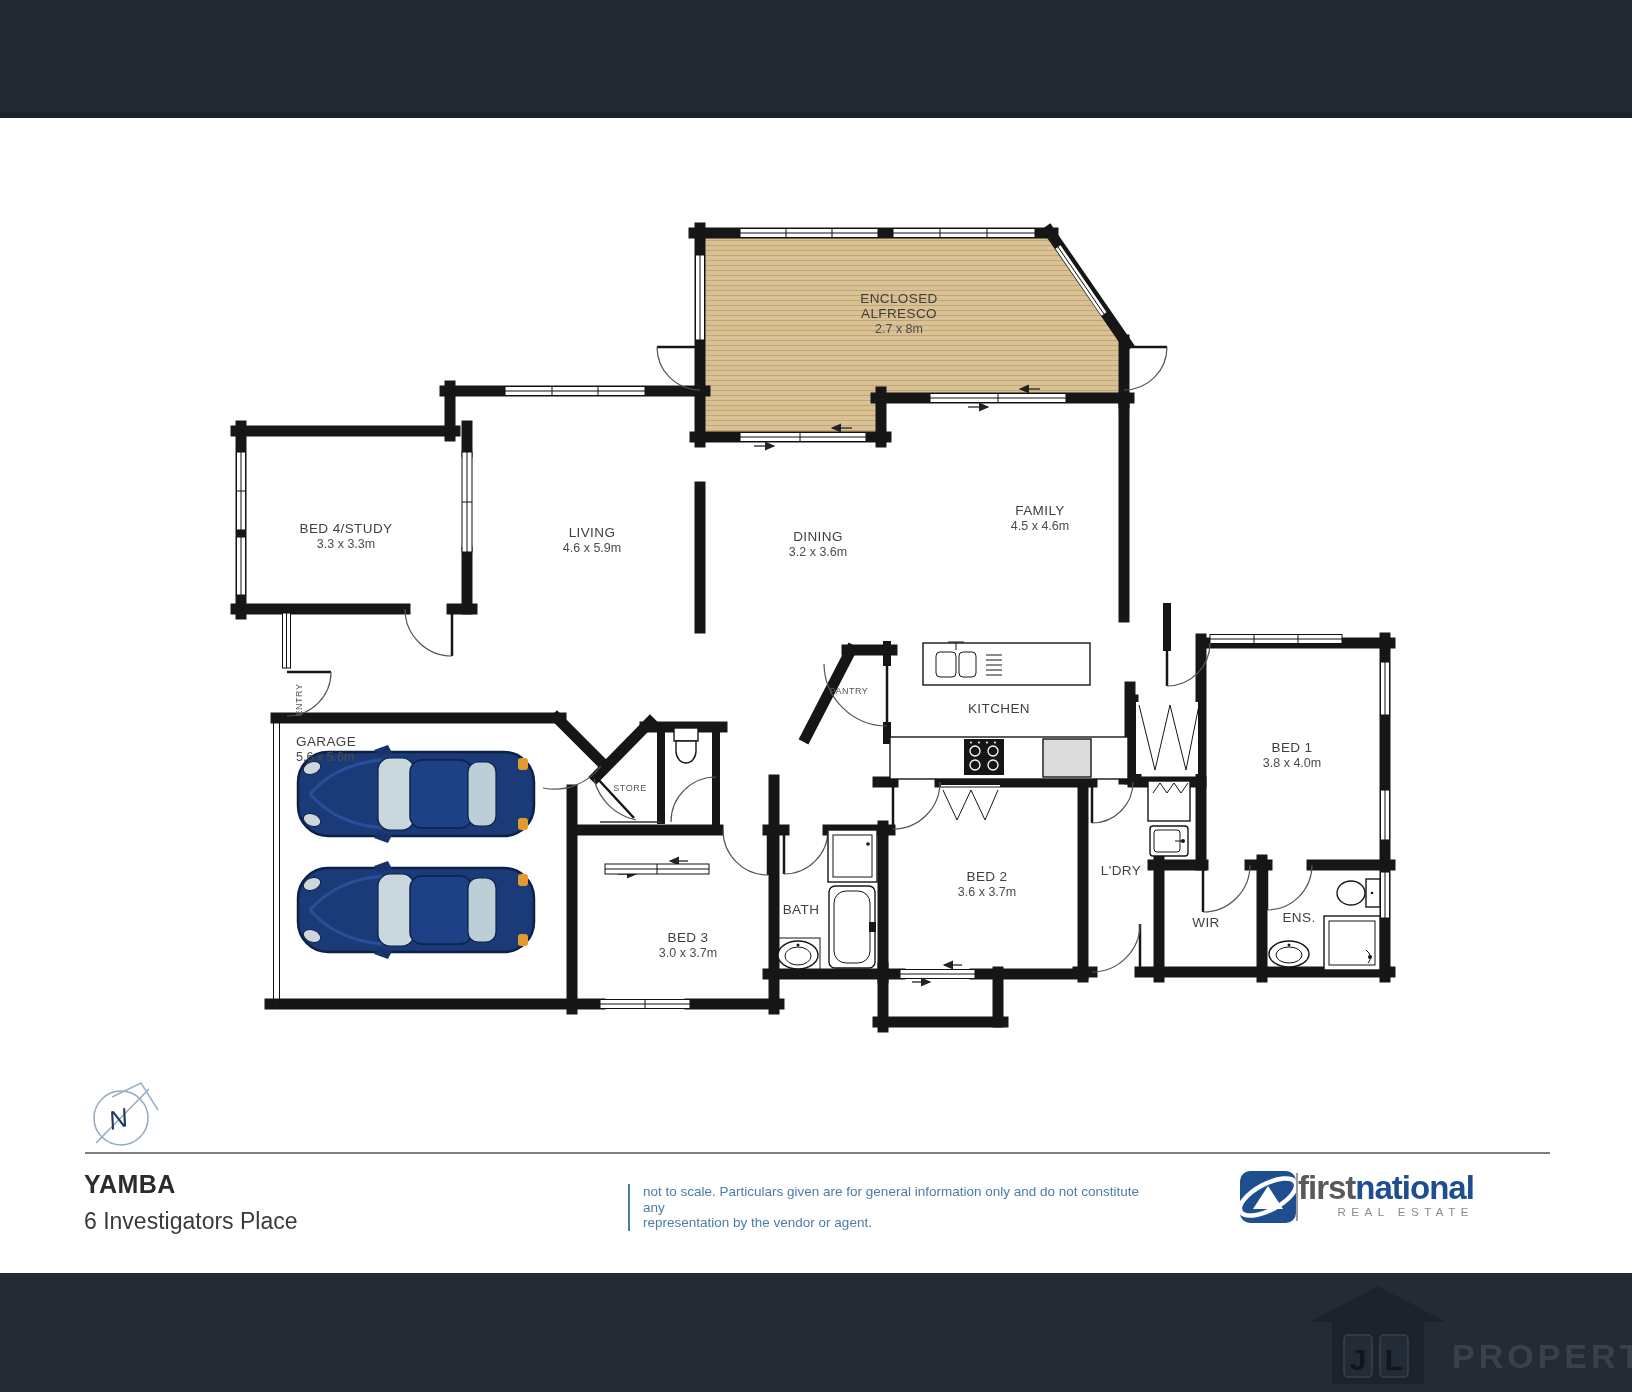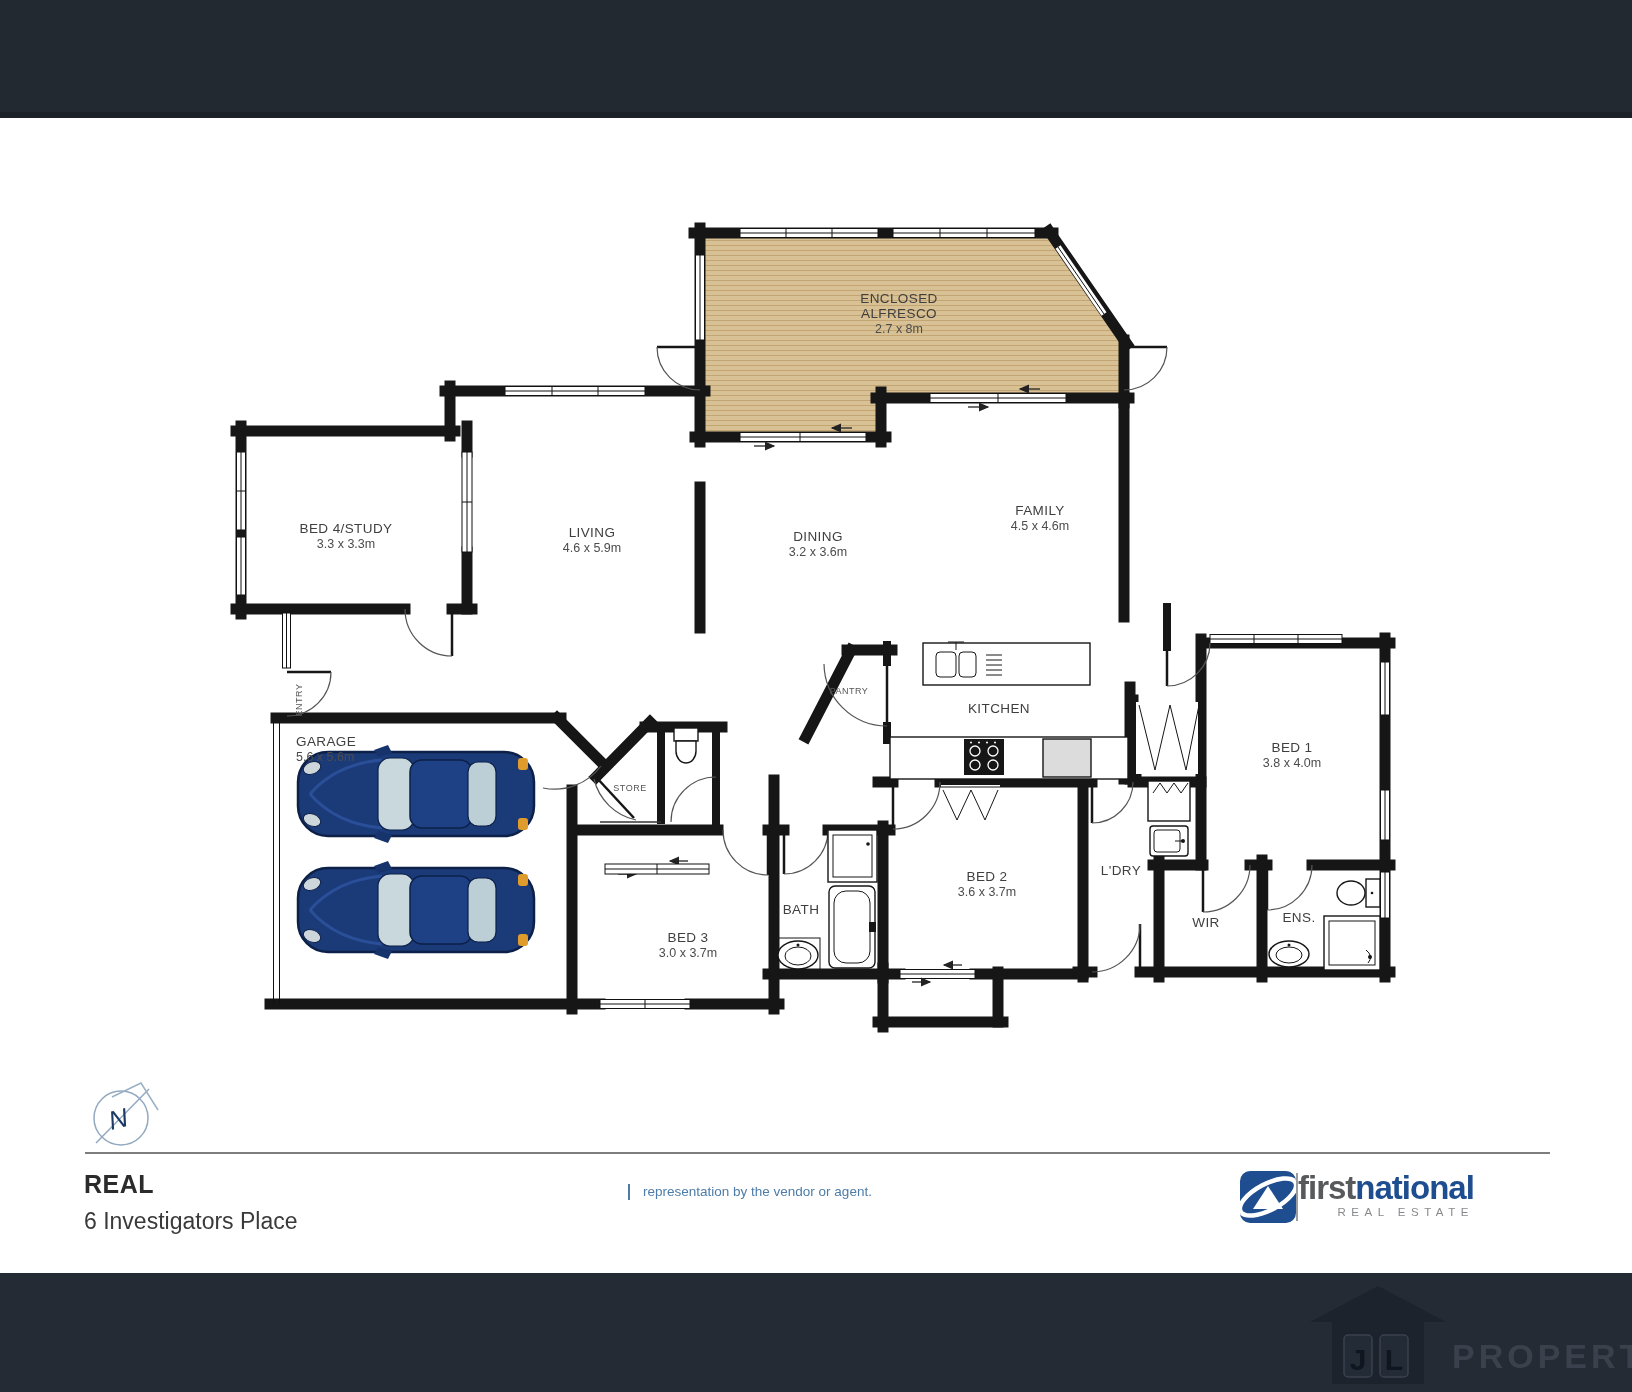--- a/index.html
+++ b/index.html
@@ -342,24 +342,25 @@
 </svg>
 
 <svg class="compass" width="95" height="85" viewBox="0 0 95 85">
   <circle cx="35" cy="46" r="27" fill="#ffffff" stroke="#93a9c0" stroke-width="1.5"></circle>
   <line x1="10" y1="71" x2="63" y2="17" stroke="#93a9c0" stroke-width="1.5"></line>
   <path d="M26,25 L55,11 L72,38" fill="none" stroke="#9ab0c4" stroke-width="1.5"></path>
   <text x="33" y="56" font-size="26" font-style="italic" fill="#1c3a63" text-anchor="middle" transform="rotate(-14 33 50)">N</text>
 </svg>
 
 <div class="divider"></div>
-<div class="suburb">REAL</div>
+<div class="suburb">YAMBA</div>
 <div class="address">6 Investigators Place</div>
 
 <div class="disc">
+  <div>not to scale. Particulars given are for general information only and do not constitute any</div>
   <div>representation by the vendor or agent.</div>
 </div>
 
 <div class="fn-logo">
   <svg width="56" height="52" viewBox="0 0 56 52">
     <defs>
         <clipPath id="fnclip">
           <rect x="0" y="0" width="56" height="52" rx="10"></rect>
         </clipPath>
       </defs>

